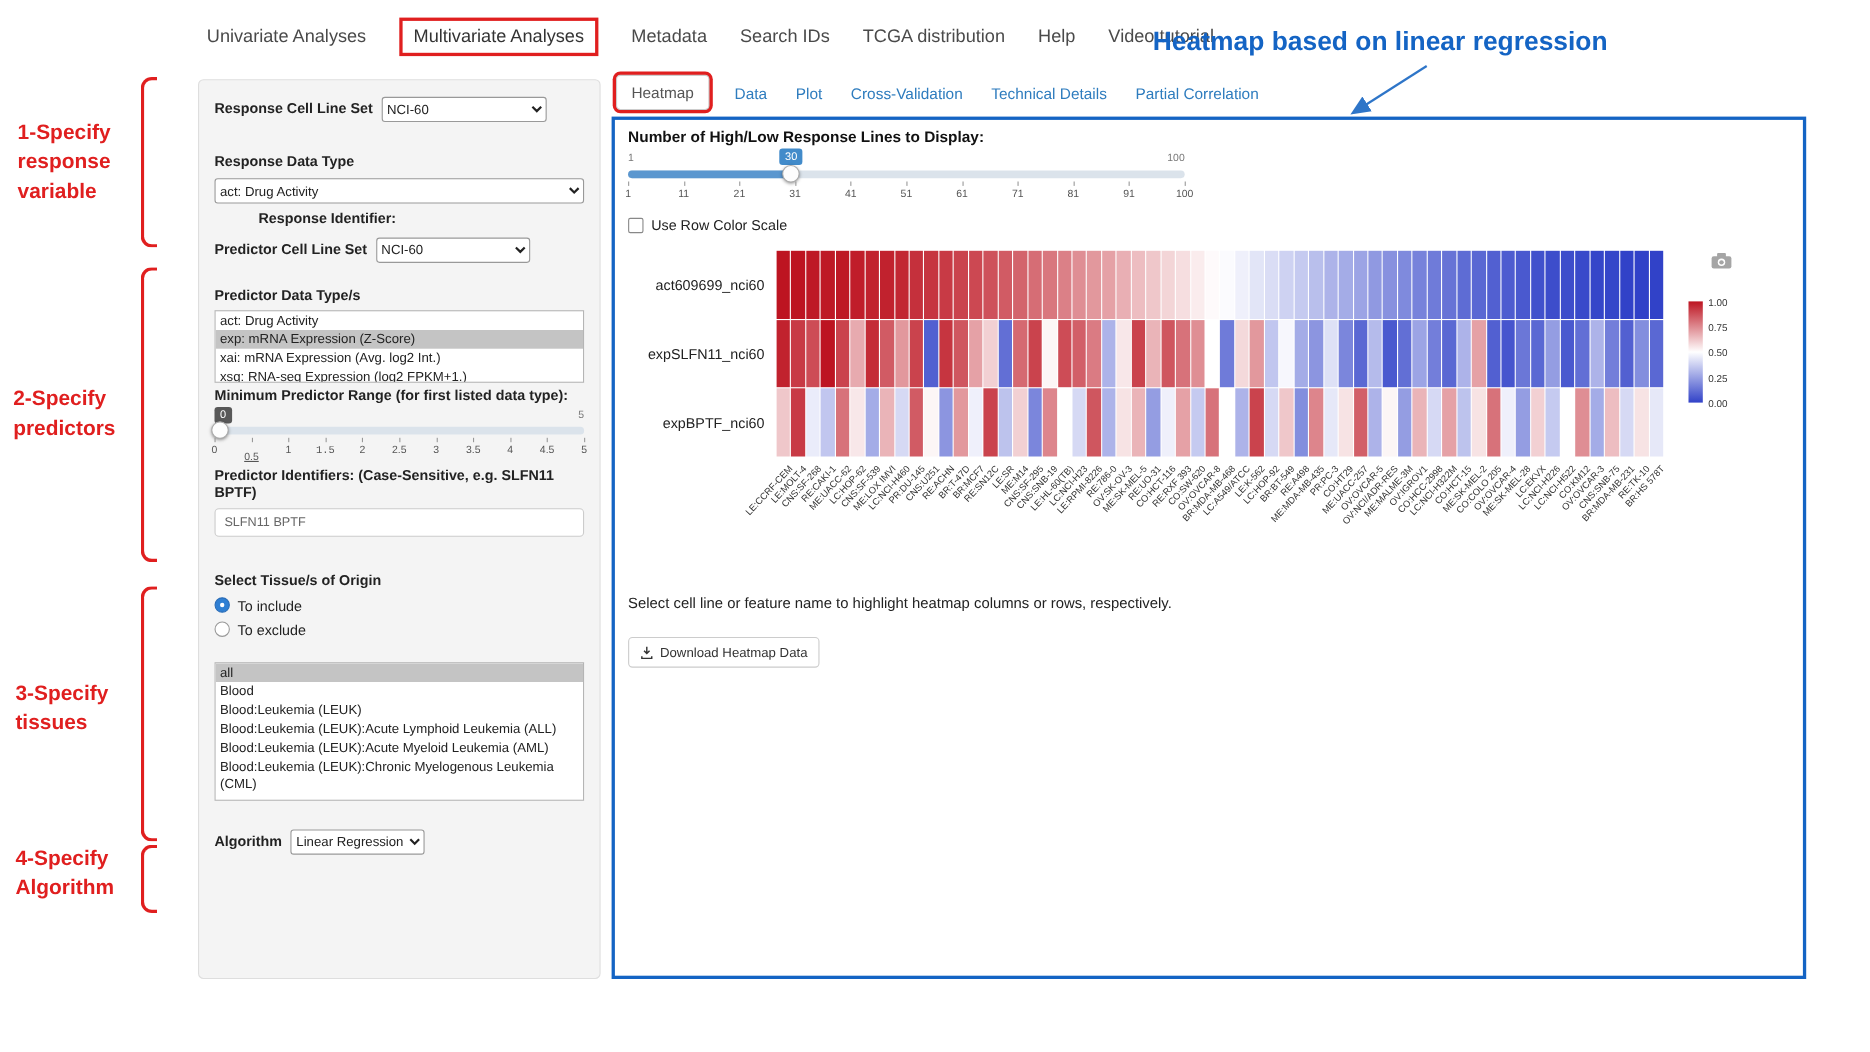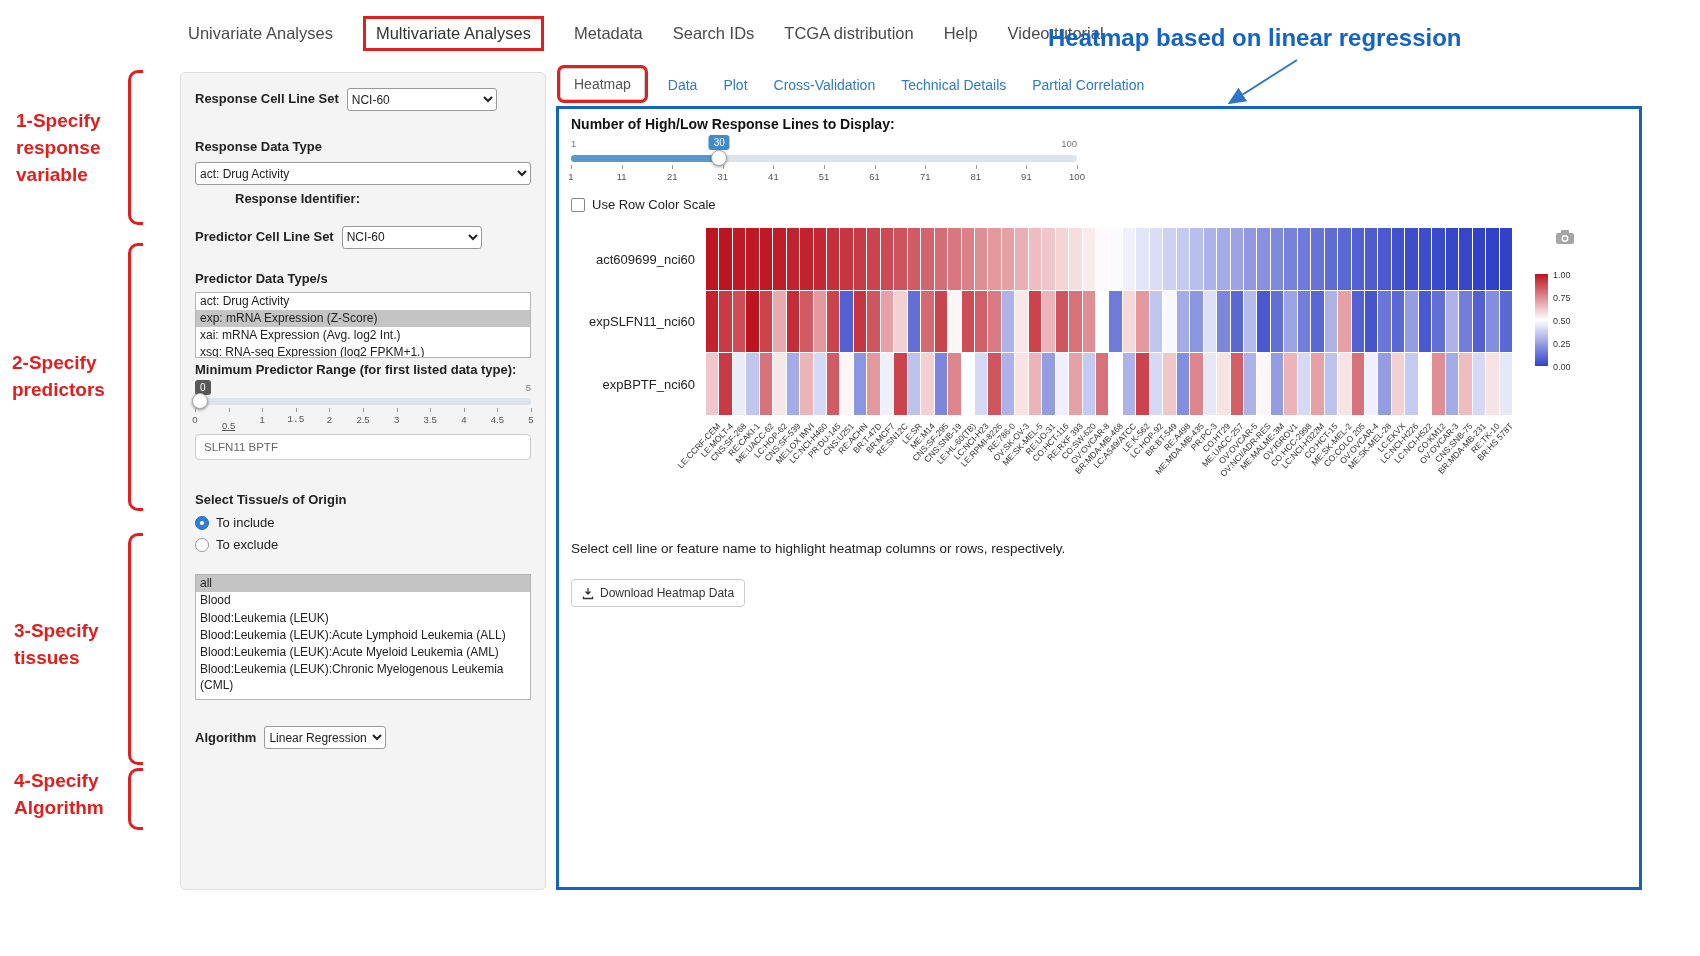--- a/index.html
+++ b/index.html
@@ -118,21 +118,21 @@
       <span class="fld-label">Response Cell Line Set</span>
       <select class="ctl" style="width:150px;">
         <option>NCI-60</option>
       </select>
     </div>
 
     <div class="fld-label" style="margin-bottom:7px;">Response Data Type</div>
     <select class="ctl" style="width:100%; margin-bottom:6px;">
       <option>act: Drug Activity</option>
     </select>
-    <div class="fld-label" style="margin-bottom:18px;padding-left:40px;">Response Identifier:</div>
+    <div class="fld-label" style="margin-bottom:8px;padding-left:40px;">Response Identifier:</div>
 
     <div class="inline-row" style="margin-bottom:22px;">
       <span class="fld-label">Predictor Cell Line Set</span>
       <select class="ctl" style="width:140px;">
         <option>NCI-60</option>
       </select>
     </div>
 
     <div class="fld-label" style="margin-bottom:5px;">Predictor Data Type/s</div>
     <div class="listbox" style="height:64px; margin-bottom:4px;">
@@ -166,20 +166,21 @@
         <div class="tick-mark" style="left: 70%; top: 28px;"></div>
         <div class="tick-label" style="left: 70%; top: 34px;">3.5</div>
         <div class="tick-mark" style="left: 80%; top: 28px;"></div>
         <div class="tick-label" style="left: 80%; top: 34px;">4</div>
         <div class="tick-mark" style="left: 90%; top: 28px;"></div>
         <div class="tick-label" style="left: 90%; top: 34px;">4.5</div>
         <div class="tick-mark" style="left: 100%; top: 28px;"></div>
         <div class="tick-label" style="left: 100%; top: 34px;">5</div>
       </div>
 
+    <div class="fld-label" style="margin-bottom:5px;">Predictor Identifiers: (Case-Sensitive, e.g. SLFN11 BPTF)</div>
     <input class="ctl" style="margin-bottom: 32px;" value="SLFN11 BPTF">
 
     <div class="fld-label" style="margin-bottom:6px;">Select Tissue/s of Origin</div>
     <div class="radio-row">
       <span class="radio on"></span>
       <span>To include</span>
     </div>
     <div class="radio-row">
       <span class="radio off"></span>
       <span>To exclude</span>

